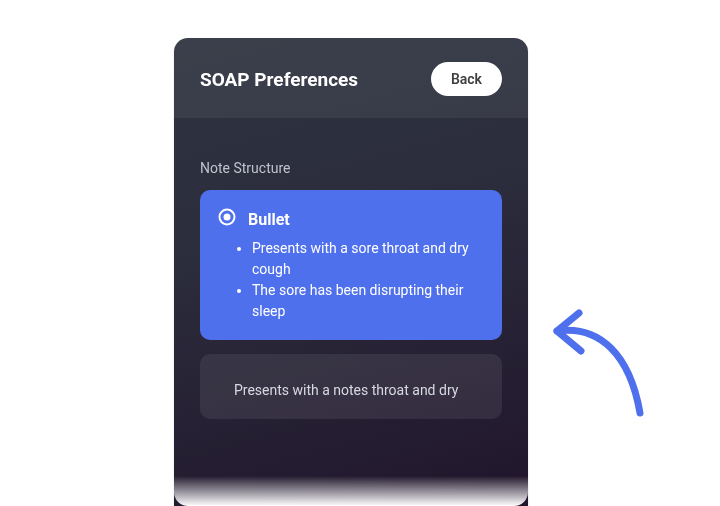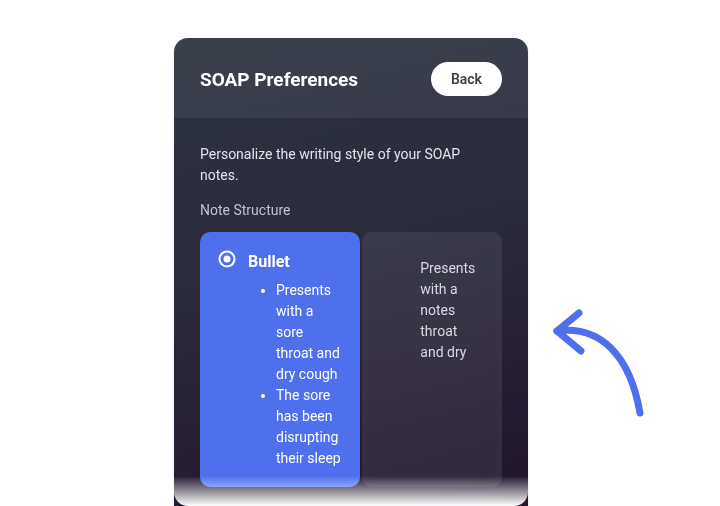--- a/index.html
+++ b/index.html
@@ -4,45 +4,44 @@
 <style>
   *{box-sizing:border-box;margin:0;padding:0;font-family:-apple-system,BlinkMacSystemFont,"Segoe UI",Roboto,Helvetica,Arial,sans-serif;-webkit-font-smoothing:antialiased}
   body{background:#fff;width:720px;height:506px;overflow:hidden;position:relative}
   .panel{position:absolute;left:174px;top:38px;width:354px;height:484px;border-radius:14px;overflow:hidden;background:linear-gradient(165deg,#2f3440 0%,#2b2c3c 40%,#20142a 100%);box-shadow:0 1px 2px rgba(0,0,0,.15)}
   .header{display:flex;align-items:center;justify-content:space-between;padding:24px 26px 22px 26px;background:rgba(255,255,255,.06)}
   .title{color:#fff;font-size:19px;font-weight:700}
   .back{background:#fff;border:none;border-radius:999px;padding:9px 20px;font-size:14px;font-weight:600;color:#404040;cursor:pointer}
   .body{padding:26px 26px 0 26px}
   .desc{color:#e2e3ea;font-size:14px;line-height:1.5}
   .section-label{margin-top:16px;color:#c0c2cc;font-size:14px}
-  .options{margin-top:14px;display:flex;flex-direction:row;gap:2px}
+  .options{margin-top:14px;display:flex;flex-direction:column;gap:14px}
   .option{border-radius:10px;padding:18px 18px 18px 18px}
   .option.selected{background:#4f70ed}
   .option.dim{background:rgba(255,255,255,.08)}
   .opt-head{display:flex;align-items:center;gap:12px}
   .radio{flex:0 0 auto}
   .opt-title{color:#fff;font-size:16px;font-weight:700}
-  .opt-body{margin-left:40px;margin-top:8px;color:#fff;font-size:14px;line-height:1.5}
+  .opt-body{margin-left:16px;margin-top:8px;color:#fff;font-size:14px;line-height:1.5}
   .opt-body ul{list-style:disc;padding-left:18px}
   .opt-body.dimtext{color:#d7d9e2}
   .fade{position:absolute;left:174px;width:354px;height:30px;bottom:0;background:linear-gradient(180deg,rgba(255,255,255,0),#fff);border-bottom-left-radius:14px;border-bottom-right-radius:14px;pointer-events:none}
   .arrow{position:absolute;left:545px;top:295px;pointer-events:none}
 </style>
 </head>
 <body>
 
 <div class="panel">
 
   <div class="header">
     <div class="title">SOAP Preferences</div>
     <button class="back">Back</button>
   </div>
 
   <div class="body">
-    <p class="desc">Personalize the writing style of your SOAP notes.</p>
     <div class="section-label">Note Structure</div>
 
     <div class="options">
 
       <div class="option selected">
         <div class="opt-head">
           <span class="radio">
             <svg width="18" height="18" viewBox="0 0 18 18">
                 <circle cx="9" cy="9" r="7.5" fill="none" stroke="#fff" stroke-width="2"></circle>
                 <circle cx="9" cy="9" r="3.5" fill="#fff"></circle>

